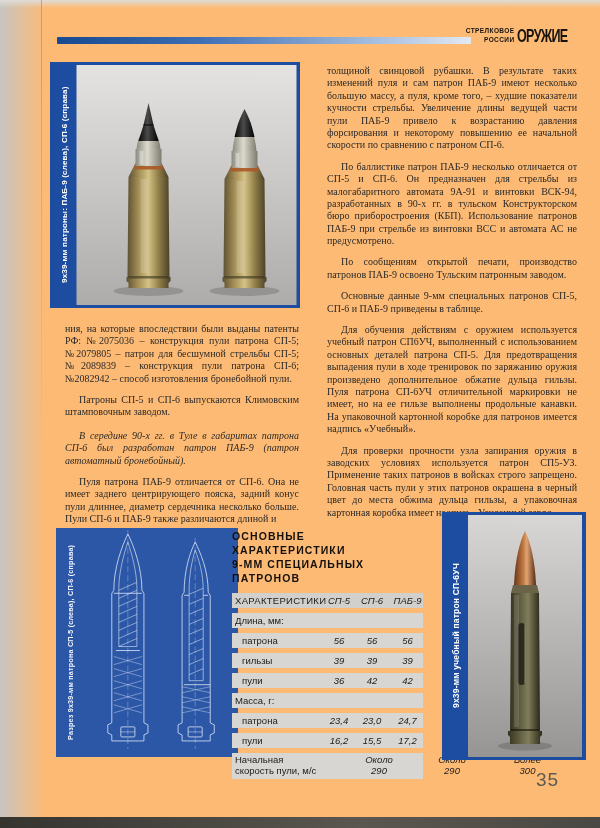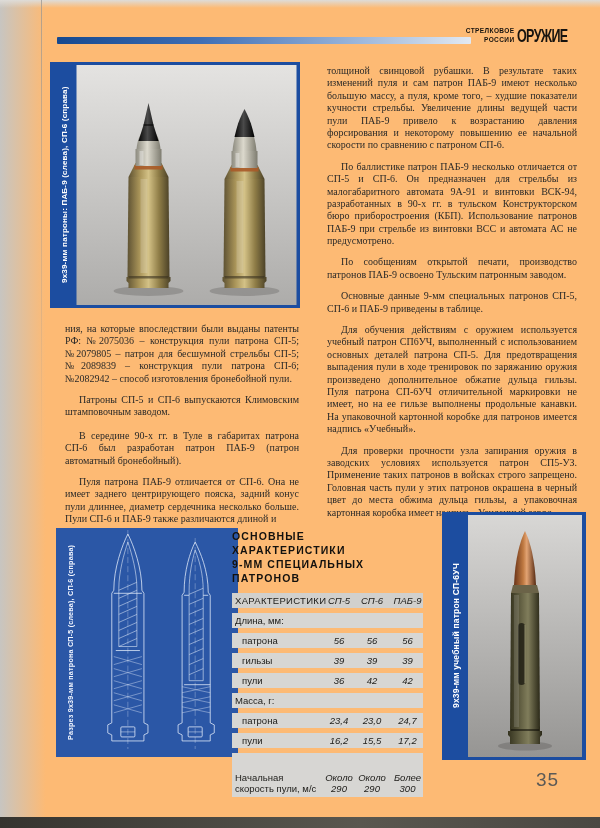--- a/index.html
+++ b/index.html
@@ -37,35 +37,35 @@
     white-space:nowrap;letter-spacing:.2px;}
   .fig-top .vcap{width:23px;font-size:8px;}
   .fig-right .vcap{width:22px;font-size:8.5px;}
   .fig-diagram .vcap{width:24px;font-size:7.2px;color:#f2f6ff;}
   .fig svg,.fig-diagram svg{display:block;}
 
   
   .col{font-size:10px;line-height:1.24;text-align:justify;color:#2b2a28;}
   .col p{margin:9px;}
   .col p.ind{text-indent:14px;}
-  .col p.gap-top{margin-top:11px;}
+  .col p.gap-top{margin-top:11px;font-style:italic;}
   .col-left{position:absolute;left:56px;top:314px;width:252px;}
   .col-right{position:absolute;left:318px;top:56px;width:268px;}
 
   
   .spec{position:absolute;left:232px;top:530px;width:191px;font-family:"Liberation Sans",sans-serif;color:#21201d;}
   .spec-title{font:700 10.5px/1.32 "Liberation Sans",sans-serif;letter-spacing:1.1px;margin-bottom:8px;color:#13110e;}
   .trow{display:grid;grid-template-columns:88px 32px 34px 37px;align-items:center;
     background:#d7d6d3;min-height:15px;margin-bottom:5px;padding:1px 0 1px 3px;box-sizing:border-box;}
   .tlabel{font-size:9.5px;}
   .trow.data .tlabel{padding-left:7px;}
   .tval{font-size:9.5px;text-align:center;font-style:italic;}
   .trow.head{background:#d1d0cd;}
   .trow.head .tlabel{letter-spacing:.3px;}
-  .trow.tall{align-items:start;padding-top:20px;padding-bottom:2px;}
+  .trow.tall{align-items:start;padding-top:2px;padding-bottom:2px;gap:40px;}
   .trow.tall .tlabel{line-height:1.15;}
   .trow.tall .tval{line-height:1.15;}
 
   .pageno{position:absolute;left:536px;top:770px;
     font:400 19px/1 "Liberation Sans",sans-serif;color:#5c5a56;letter-spacing:1px;}
 </style>
 </head>
 <body>
 
 <div class="page">

